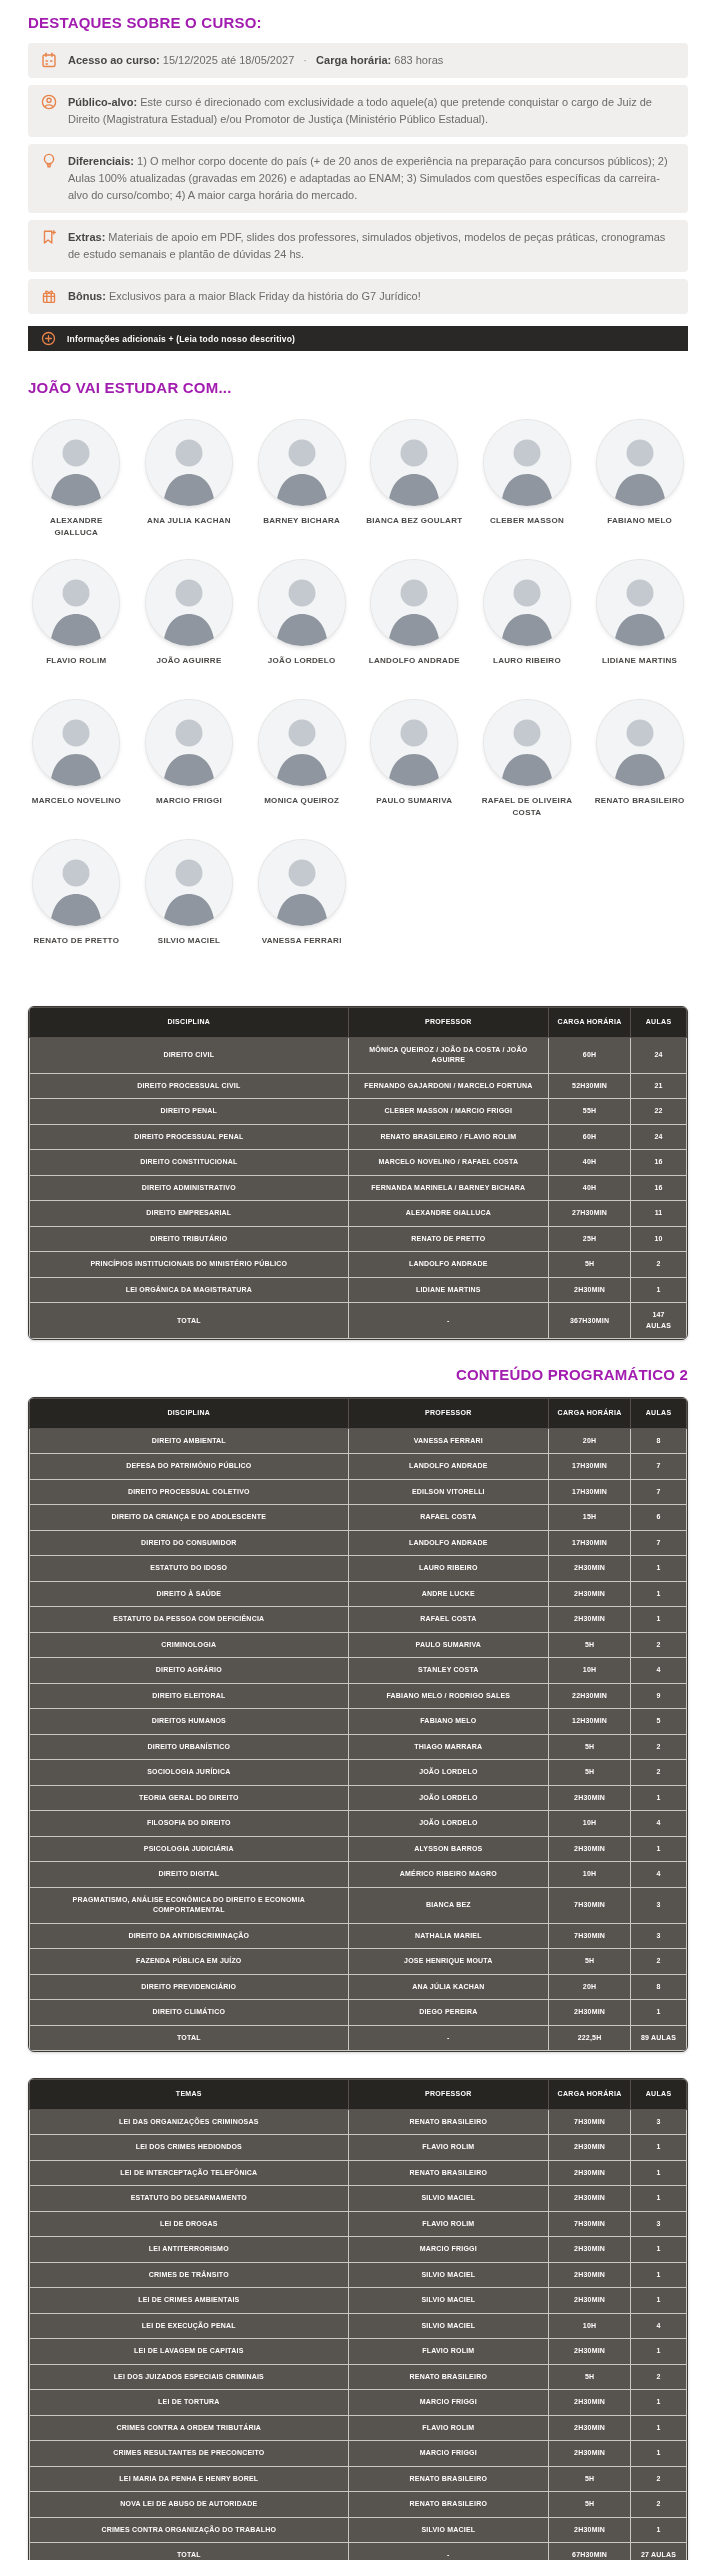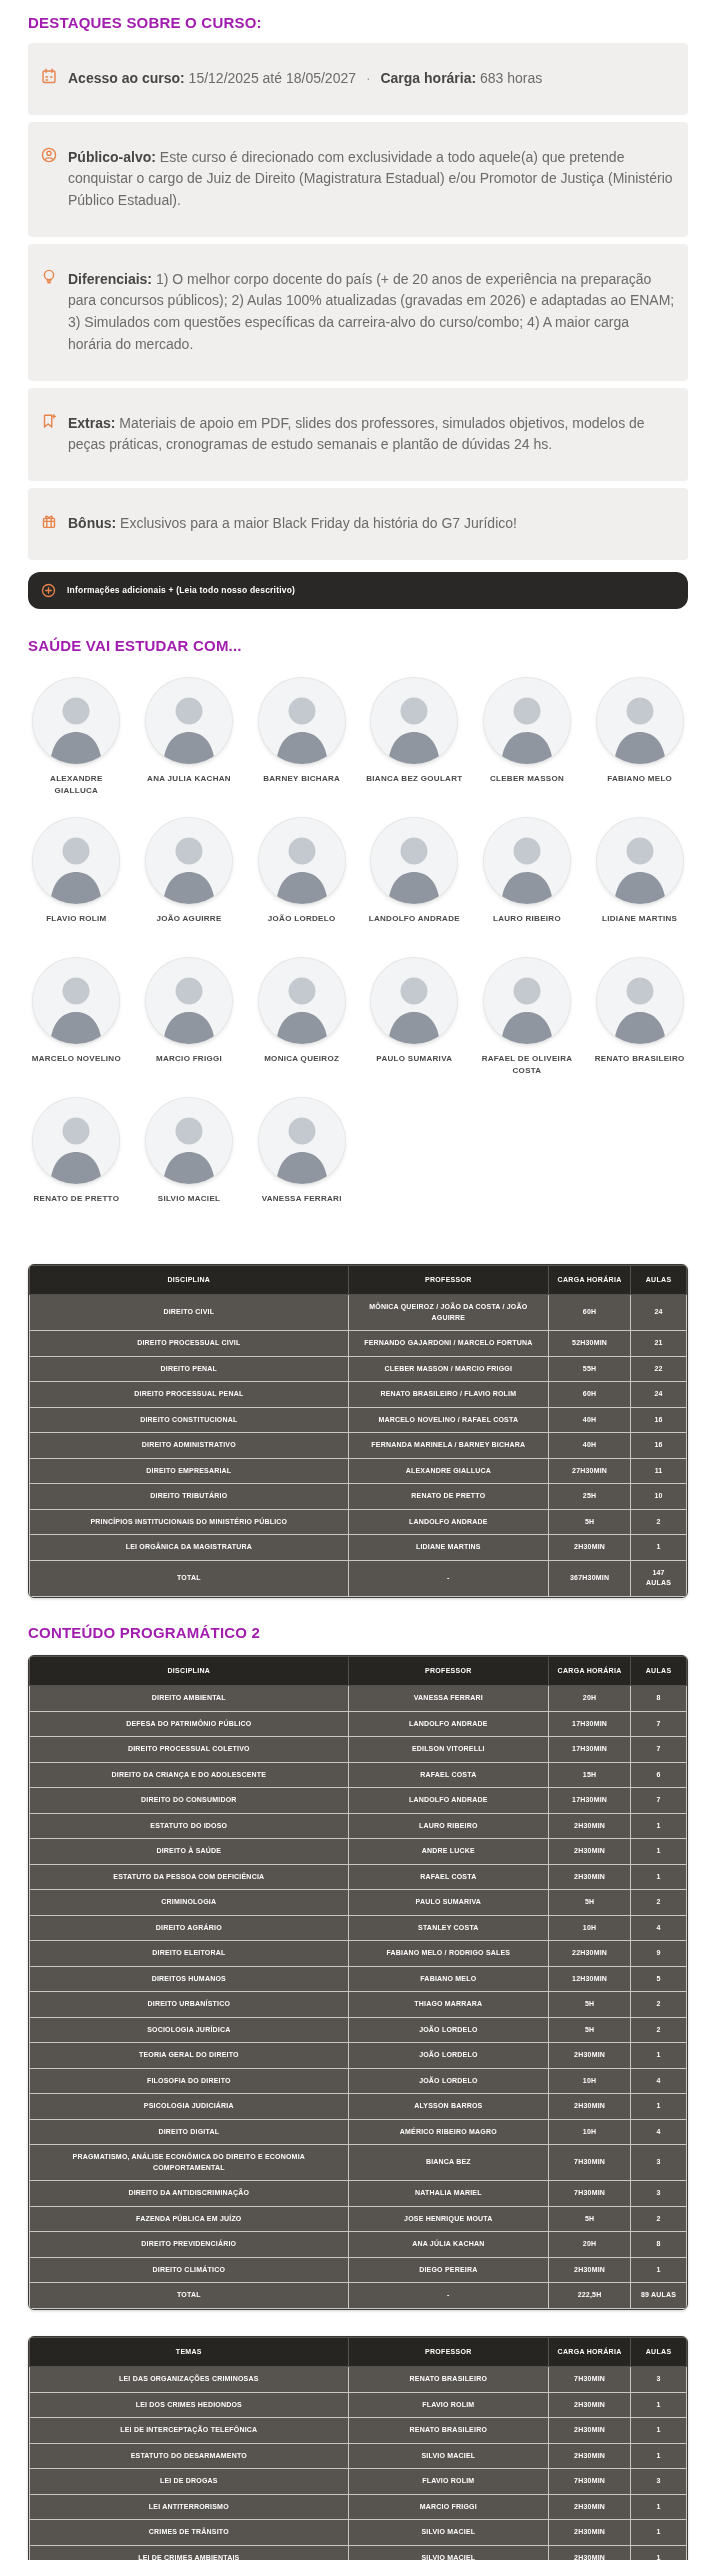--- a/index.html
+++ b/index.html
@@ -2,47 +2,47 @@
 <html lang="pt-BR"><head>
 <meta charset="utf-8">
 <style>
   html,body{margin:0;padding:0;background:#ffffff;}
   body{width:716px;font-family:"Liberation Sans",sans-serif;color:#6d6b69;-webkit-font-smoothing:antialiased;}
   .page{padding:14px 28px 24px;box-sizing:border-box;}
 
   .section-title{font-size:15px;font-weight:bold;color:#a21caf;letter-spacing:.2px;margin:0 0 12px;}
 
   
-  .info-box{background:#f0efee;border-radius:4px;padding:25px 13px;display:flex;gap:11px;align-items:flex-start;margin-bottom:7px;font-size:14px;line-height:1.55;color:#6d6b69;}
+  .info-box{background:#f0efee;border-radius:4px;padding:9px 13px;display:flex;gap:11px;align-items:flex-start;margin-bottom:7px;font-size:11px;line-height:1.55;color:#6d6b69;}
   .info-box .icon-wrap{flex:0 0 auto;width:16px;height:16px;margin-top:0;}
   .info-box p{margin:0;}
   .lbl{font-weight:bold;color:#484644;}
   .sep{margin:0 6px;color:#9a9895;}
 
-  .dark-bar{background:#2a2826;color:#ffffff;border-radius:12px;padding:11px 13px;display:flex;gap:11px;align-items:center;margin-top:12px;cursor:pointer;font-size:8.5px;font-weight:bold;letter-spacing:.2px;}
+  .dark-bar{background:#2a2826;color:#ffffff;border-radius:0;padding:5px 13px;display:flex;gap:11px;align-items:center;margin-top:12px;cursor:pointer;font-size:8.5px;font-weight:bold;letter-spacing:.2px;}
   .dark-bar .icon-wrap{width:15px;height:15px;flex:0 0 auto;}
 
   
   .study-title{margin-top:28px;}
   .prof-grid{display:grid;grid-template-columns:repeat(6,1fr);column-gap:16px;row-gap:16px;margin-top:24px;}
   .prof-card{display:flex;flex-direction:column;align-items:center;text-align:center;min-height:124px;}
   .avatar{width:86px;height:86px;border-radius:50%;overflow:hidden;box-shadow:0 0 0 1px #e6e6e6,0 2px 4px rgba(0,0,0,.12);background:#f4f5f6;flex:0 0 auto;}
   .avatar svg{display:block;width:86px;height:86px;}
   .prof-name{margin-top:9px;font-size:8px;font-weight:bold;color:#4a4846;letter-spacing:.3px;line-height:1.5;text-transform:uppercase;max-width:104px;}
   .more-circle{display:none;width:92px;height:92px;border-radius:50%;background:#29272a;color:#fff;align-items:center;justify-content:center;font-weight:bold;font-size:11.5px;letter-spacing:.3px;box-shadow:0 2px 5px rgba(0,0,0,.25);}
   .prof-card[data-type="more"] .more-circle{display:flex;}
 
   
   .tables-area{margin-top:42px;}
   .table-wrap{border:1px solid #3c3936;border-radius:6px;overflow:hidden;margin-bottom:26px;box-shadow:0 1px 3px rgba(0,0,0,.18);}
   table.course-table{width:100%;border-collapse:collapse;}
   .course-table th{background:#272522;color:#ffffff;font-size:7px;font-weight:bold;padding:9px 6px;text-align:center;border:1px solid #55524e;letter-spacing:.3px;line-height:1.5;}
   .course-table td{background:#57534e;color:#ffffff;font-size:7px;font-weight:bold;text-align:center;padding:7px 8px;border:1px solid #c9c7c4;letter-spacing:.2px;line-height:1.5;}
   .col-disc{width:48.5%;} .col-prof{width:30.5%;} .col-carga{width:12.5%;} .col-aulas{width:8.5%;}
-  .program-title{margin:26px 0 14px;}
+  .program-title{margin:26px 0 14px;text-align:right;}
 
   .icon-svg{stroke:#e8834a;fill:none;stroke-width:1.4;stroke-linecap:round;stroke-linejoin:round;}
 </style>
 </head>
 <body>
 
 <div class="page">
 
   <h2 class="section-title">DESTAQUES SOBRE O CURSO:</h2>
 
@@ -128,21 +128,21 @@
     <span class="icon-wrap">
       <svg class="icon-svg" viewBox="0 0 16 16" width="15" height="15">
         <circle cx="8" cy="8" r="6.4"></circle>
         <line x1="8" y1="5" x2="8" y2="11"></line>
         <line x1="5" y1="8" x2="11" y2="8"></line>
       </svg>
     </span>
     <span>Informações adicionais + (Leia todo nosso descritivo)</span>
   </div>
 
-  <h2 class="section-title study-title">SAÚDE VAI ESTUDAR COM...</h2>
+  <h2 class="section-title study-title">JOÃO VAI ESTUDAR COM...</h2>
 
   <div class="prof-grid">
 
       <div class="prof-card">
         <span class="avatar">
           <svg viewBox="0 0 86 86" width="86" height="86">
             <defs></defs>
             <circle cx="43" cy="43" r="43" fill="#f3f4f5"></circle>
             <circle cx="43" cy="33" r="13.5" fill="#c4c9cf"></circle>
             <path d="M17 86 C19 62 31 54 43 54 C55 54 67 62 69 86 Z" fill="#8f96a0"></path>

